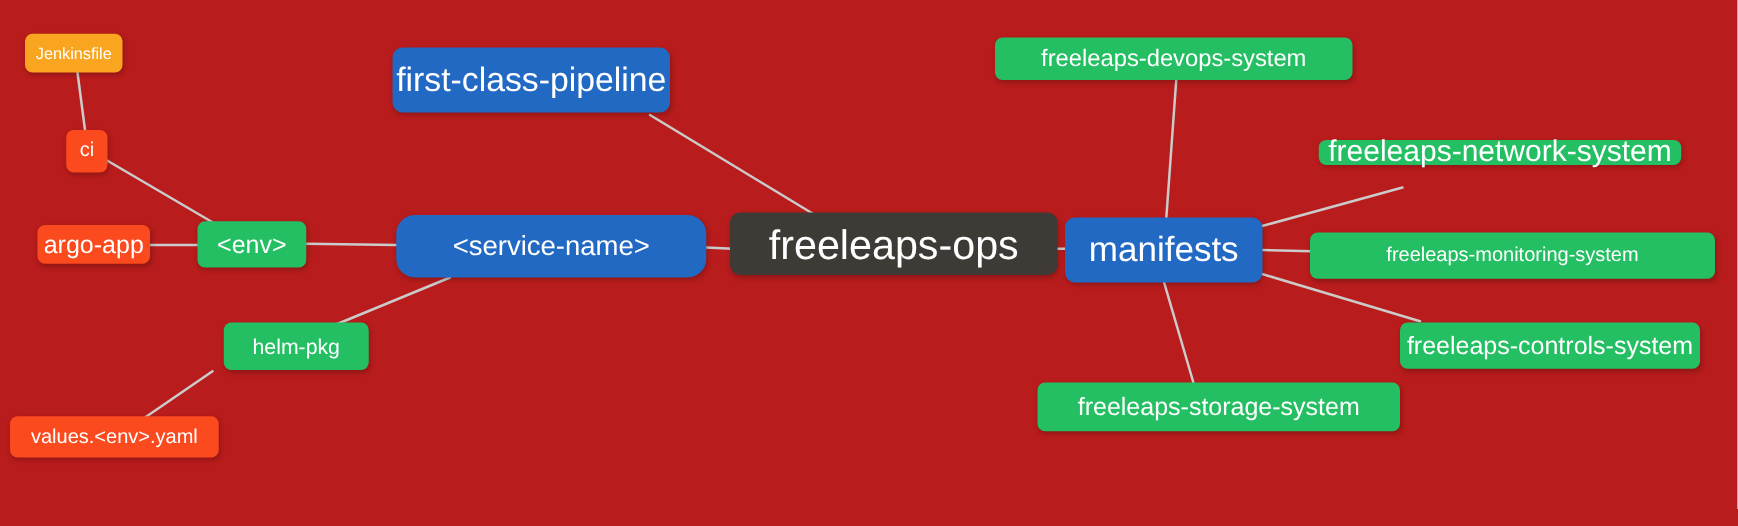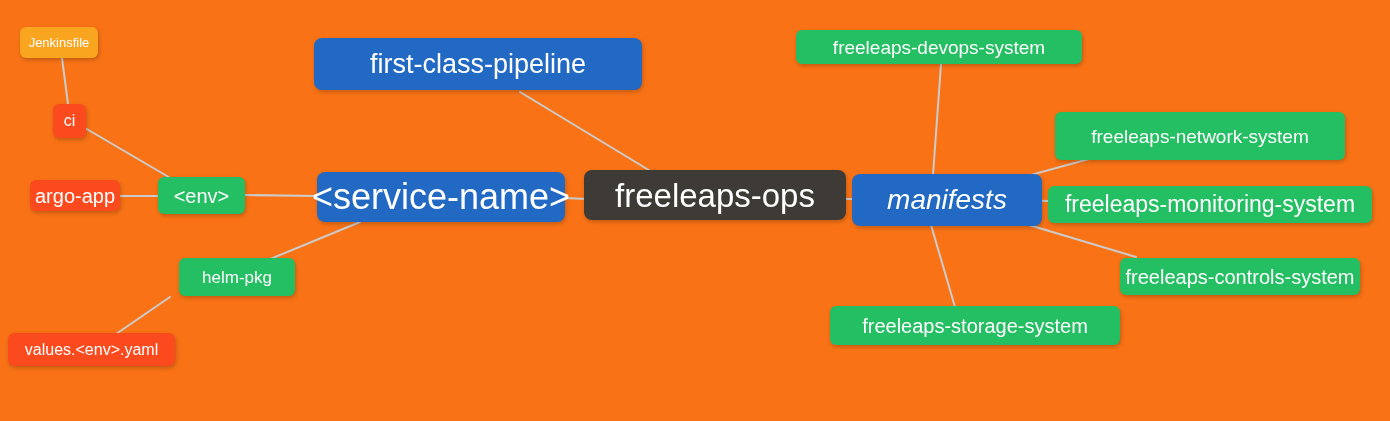--- a/index.html
+++ b/index.html
@@ -5,21 +5,21 @@
   html, body {
     margin: 0;
     padding: 0;
     background: #ffffff;
     font-family: "Liberation Sans", "DejaVu Sans", sans-serif;
   }
   #stage {
     position: relative;
     width: 1390px;
     height: 421px;
-    background: #f97316;
+    background: #b91c1c;
     overflow: hidden;
     text-align: center;
   }
   #edges {
     position: absolute;
     left: 0; top: 0;
     width: 1390px;
     height: 421px;
   }
   #edges line {
@@ -69,31 +69,31 @@
   <div class="node" style="left: 53px; top: 104px; width: 33px; height: 34px; font-size: 16px; background: rgb(251, 74, 30); color: rgb(255, 255, 255);">ci</div>
 
   <div class="node" style="left: 30px; top: 180px; width: 90px; height: 31px; font-size: 20px; background: rgb(251, 74, 30); color: rgb(255, 255, 255);">argo-app</div>
 
   <div class="node" style="left: 158px; top: 177px; width: 87px; height: 37px; font-size: 20px; background: rgb(35, 191, 98); color: rgb(255, 255, 255);">&lt;env&gt;</div>
 
   <div class="node" style="left: 131px; top: 258px; width: 116px; height: 38px; font-size: 17px; background: rgb(35, 191, 98); color: rgb(255, 255, 255); margin-left: 48px;">helm-pkg</div>
 
   <div class="node" style="left: 8px; top: 333px; width: 167px; height: 33px; font-size: 16px; background: rgb(251, 74, 30); color: rgb(255, 255, 255);">values.&lt;env&gt;.yaml</div>
 
-  <div class="node big" style="left: 314px; top: 38px; width: 328px; height: 52px; font-size: 27px; background: rgb(34, 105, 196); color: rgb(255, 255, 255);">first-class-pipeline</div>
+  <div class="node big" style="left: 314px; top: 38px; width: 222px; height: 52px; font-size: 27px; background: rgb(34, 105, 196); color: rgb(255, 255, 255);">first-class-pipeline</div>
 
-  <div class="node big" style="left: 317px; top: 172px; width: 248px; height: 50px; font-size: 36px; background: rgb(34, 105, 196); color: rgb(255, 255, 255);">&lt;service-name&gt;</div>
+  <div class="node big" style="left: 317px; top: 172px; width: 248px; height: 50px; font-size: 22px; background: rgb(34, 105, 196); color: rgb(255, 255, 255); border-radius: 15px;">&lt;service-name&gt;</div>
 
   <div class="node big" style="left: 584px; top: 170px; width: 262px; height: 50px; font-size: 33px; background: rgb(62, 58, 54); color: rgb(255, 255, 255);">freeleaps-ops</div>
 
-  <div class="node big" style="left: 852px; top: 174px; width: 190px; height: 52px; font-size: 28px; background: rgb(34, 105, 196); color: rgb(255, 255, 255); font-style: italic;">manifests</div>
+  <div class="node big" style="left: 852px; top: 174px; width: 158px; height: 52px; font-size: 28px; background: rgb(34, 105, 196); color: rgb(255, 255, 255);">manifests</div>
 
   <div class="node" style="left: 796px; top: 30px; width: 286px; height: 34px; font-size: 19px; background: rgb(35, 191, 98); color: rgb(255, 255, 255);">freeleaps-devops-system</div>
 
-  <div class="node" style="left: 1055px; top: 112px; width: 290px; height: 48px; font-size: 19px; background: rgb(35, 191, 98); color: rgb(255, 255, 255);">freeleaps-network-system</div>
+  <div class="node" style="left: 1055px; top: 112px; width: 290px; height: 20px; font-size: 24px; background: rgb(35, 191, 98); color: rgb(255, 255, 255);">freeleaps-network-system</div>
 
-  <div class="node" style="left: 1048px; top: 186px; width: 324px; height: 37px; font-size: 23px; background: rgb(35, 191, 98); color: rgb(255, 255, 255);">freeleaps-monitoring-system</div>
+  <div class="node" style="left: 1048px; top: 186px; width: 324px; height: 37px; font-size: 16px; background: rgb(35, 191, 98); color: rgb(255, 255, 255);">freeleaps-monitoring-system</div>
 
   <div class="node" style="left: 1120px; top: 258px; width: 240px; height: 37px; font-size: 20px; background: rgb(35, 191, 98); color: rgb(255, 255, 255);">freeleaps-controls-system</div>
 
   <div class="node" style="left: 815px; top: 306px; width: 290px; height: 39px; font-size: 20px; background: rgb(35, 191, 98); color: rgb(255, 255, 255); margin-left: 15px;">freeleaps-storage-system</div>
 
 </div>
 
 </body></html>

